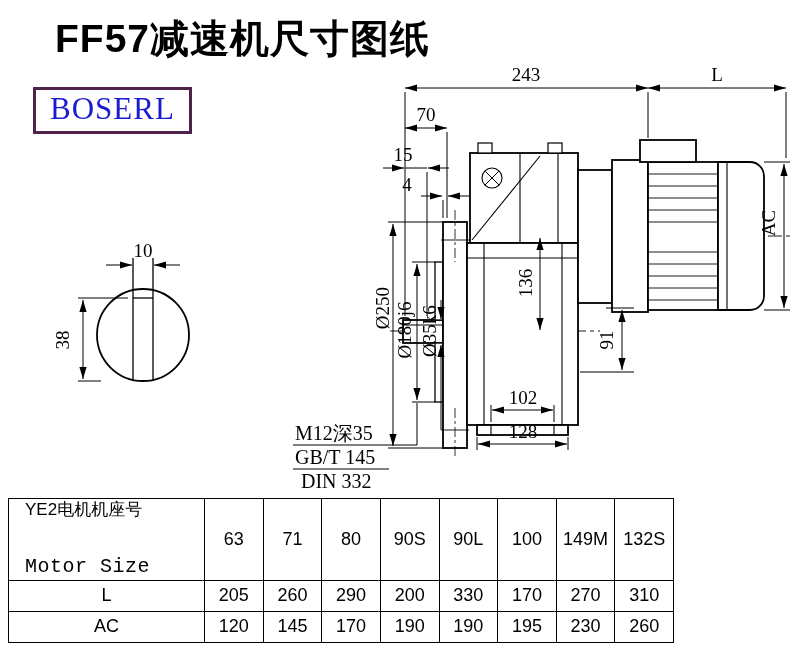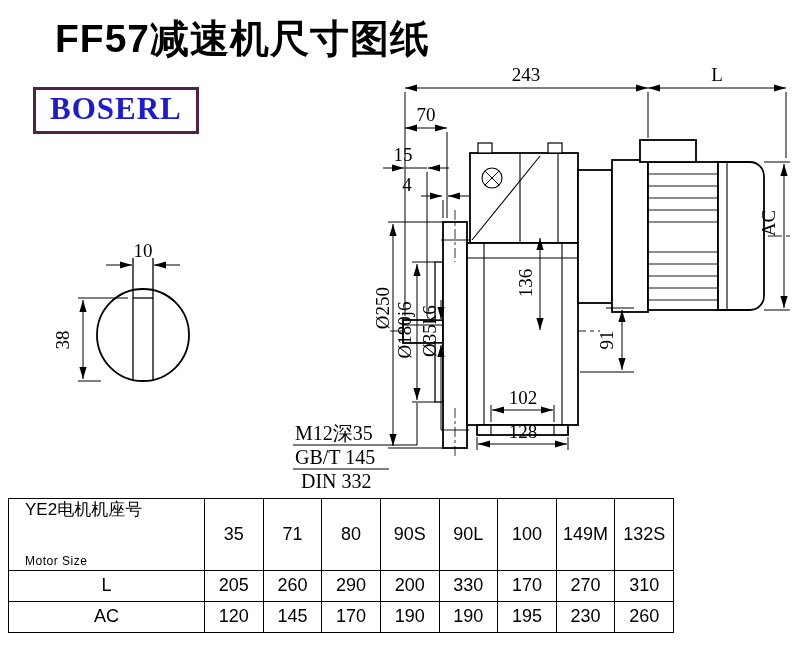--- a/index.html
+++ b/index.html
@@ -1,31 +1,31 @@
 <!DOCTYPE html>
 <html><head>
 <meta charset="utf-8">
 <style>
   html,body{margin:0;padding:0;background:#fff;}
   body{width:800px;height:646px;position:relative;overflow:hidden;
        font-family:"Liberation Sans",sans-serif;color:#000;}
   .title{position:absolute;left:55px;top:12px;font-size:39px;font-weight:bold;letter-spacing:1px;}
   .logo{position:absolute;left:33px;top:87px;border:3px solid #4f2249;color:#1b1bd0;
-        font-family:"Liberation Serif",serif;font-weight:bold;font-size:31px;
+        font-family:"Liberation Serif",serif;font-weight:normal;font-size:31px;
         padding:1px 14px 4px;background:#fff;letter-spacing:1px;}
   svg.drawing{position:absolute;left:0;top:0;}
   svg text{font-family:"Liberation Serif",serif;}
   table.size-table{position:absolute;left:8px;top:498px;width:666px;
         border-collapse:collapse;table-layout:fixed;}
   .size-table td{border:1.8px solid #000;text-align:center;font-size:18px;
         padding:0;height:30px;font-family:"Liberation Sans",sans-serif;}
   .size-table tr.head td{height:50px;}
   .motor-cell{text-align:left !important;padding-left:16px !important;}
   .motor-cell .cn{font-size:17px;line-height:1.35;}
-  .motor-cell .en{font-family:Liberation Sans, sans-serif;font-size:12px;letter-spacing:.5px;line-height:1.3;margin-top:32px;}
+  .motor-cell .en{font-family:Liberation Mono, monospace;font-size:20px;letter-spacing:.5px;line-height:1.3;margin-top:32px;}
 </style>
 </head>
 <body>
 
 <div class="title">FF57减速机尺寸图纸</div>
 <div class="logo">BOSERL</div>
 
 <svg class="drawing" width="800" height="500" viewBox="0 0 800 500">
   <defs>
     <marker id="arr" markerWidth="13" markerHeight="10" refX="12" refY="5" orient="auto-start-reverse" markerUnits="userSpaceOnUse">
@@ -186,21 +186,21 @@
   <colgroup>
     <col style="width:196px">
     <col span="8">
   </colgroup>
   <tbody>
     <tr class="head">
       <td class="motor-cell">
         <div class="cn">YE2电机机座号</div>
         <div class="en">Motor Size</div>
       </td>
-      <td>35</td>
+      <td>63</td>
       <td>71</td>
       <td>80</td>
       <td>90S</td>
       <td>90L</td>
       <td>100</td>
       <td>149M</td>
       <td>132S</td>
     </tr>
     <tr>
       <td>L</td>

